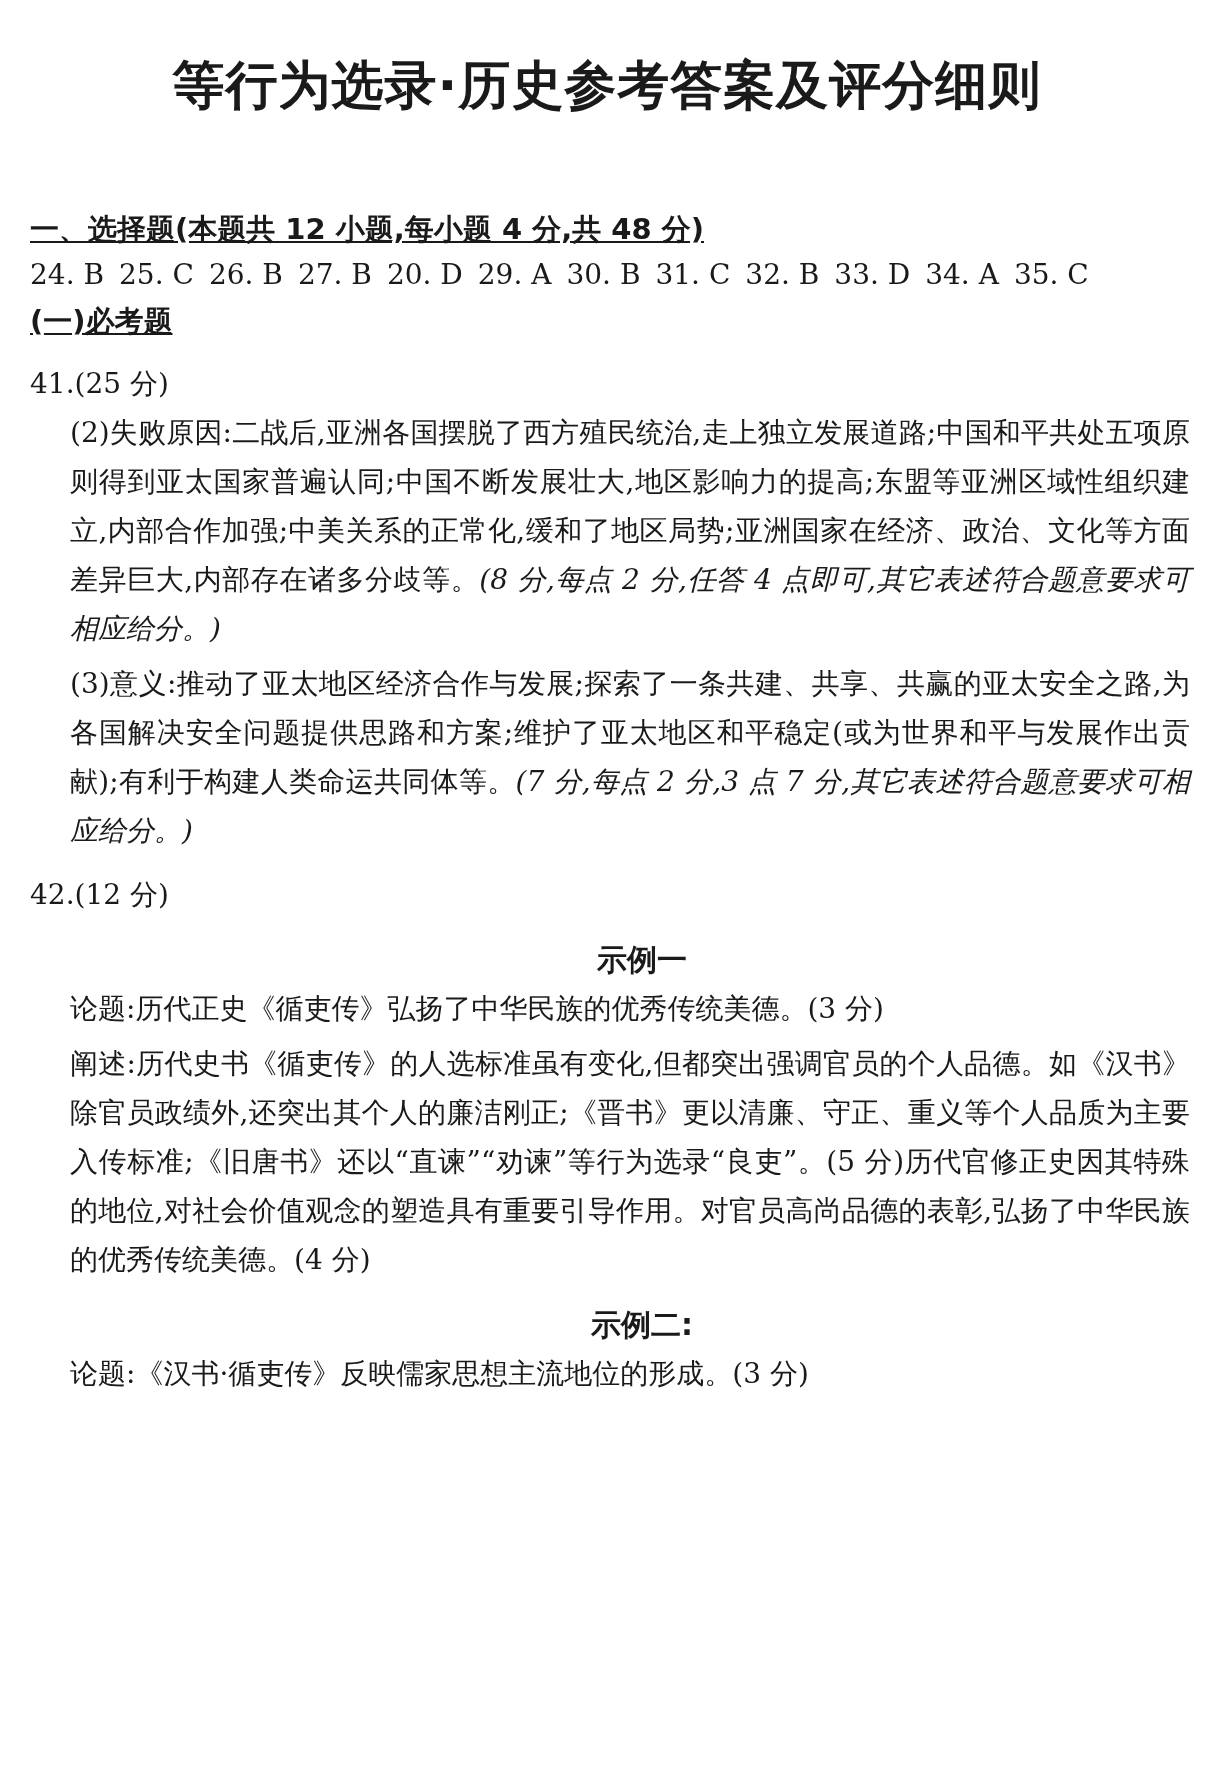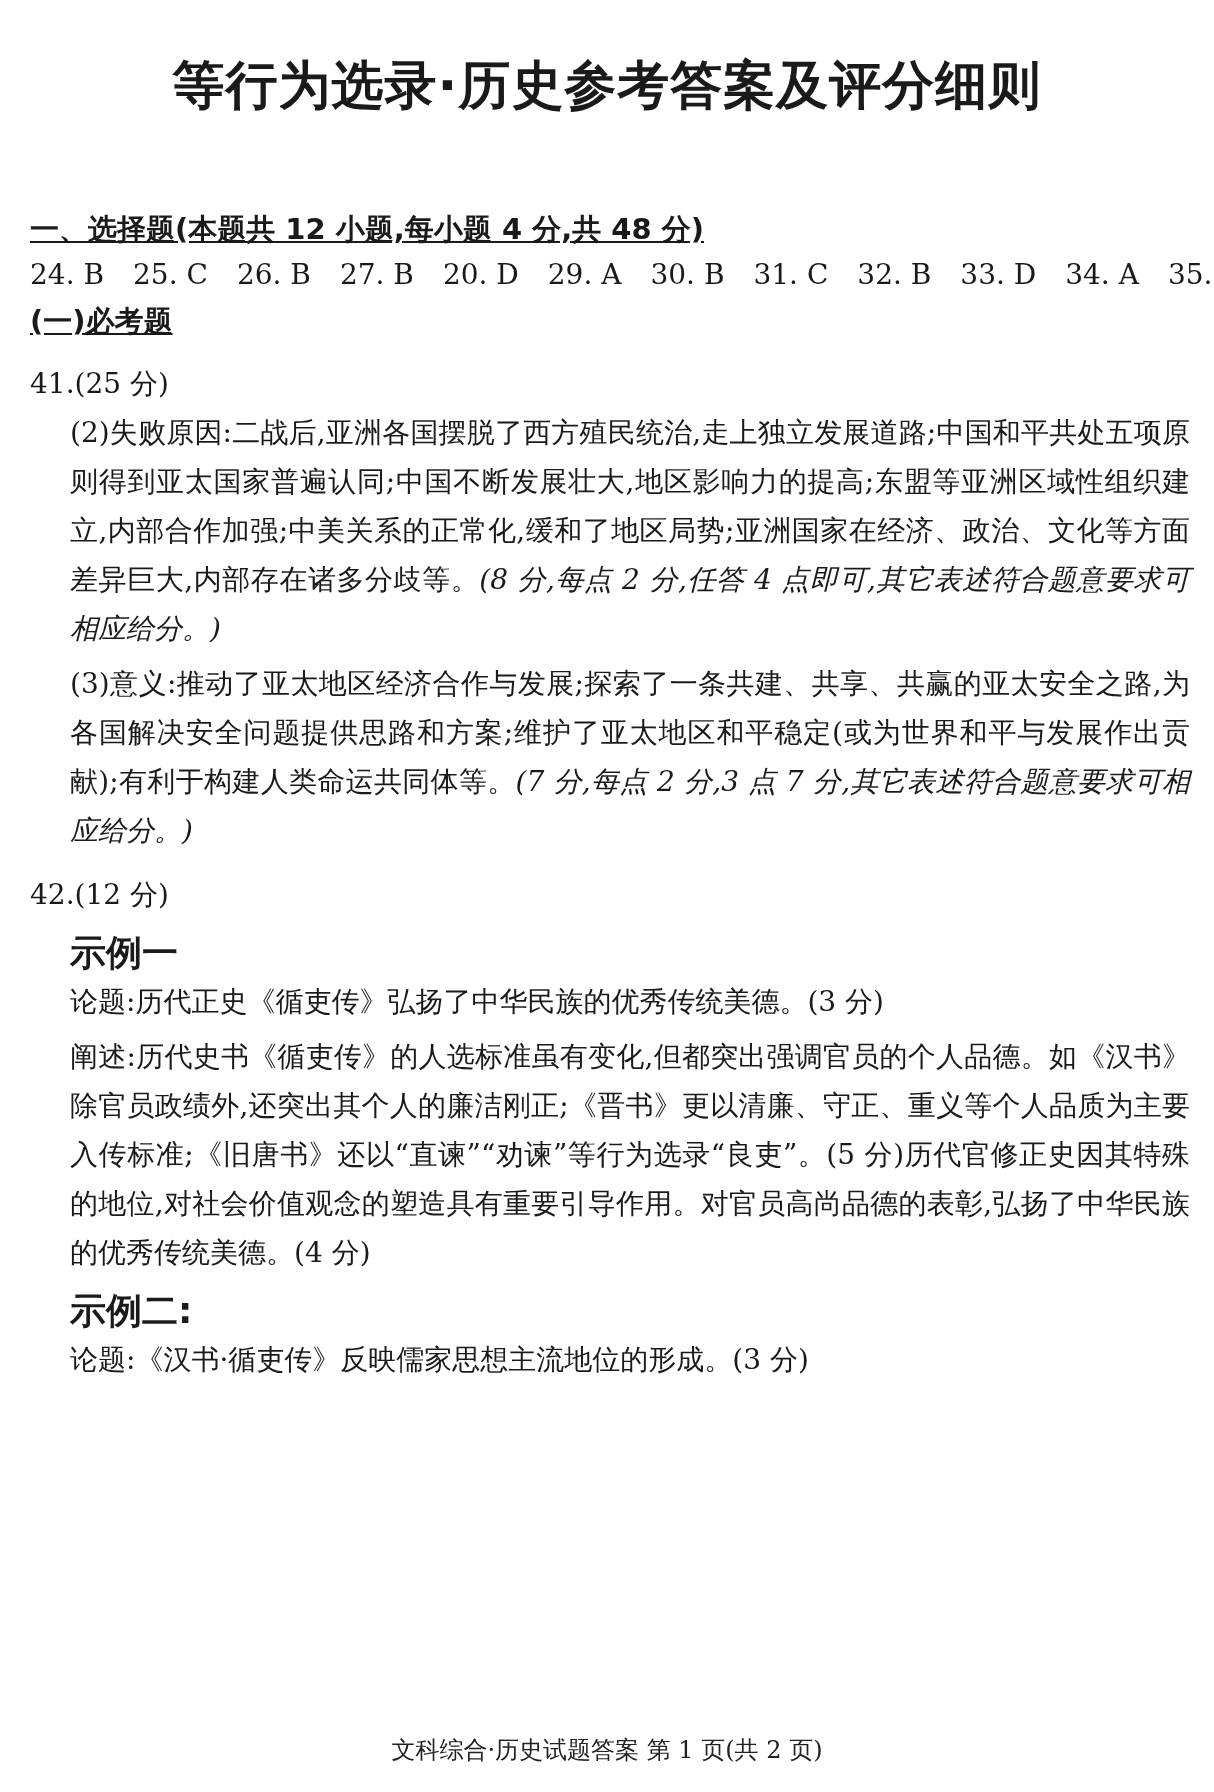--- a/index.html
+++ b/index.html
@@ -27,44 +27,45 @@
     font-family:"DejaVu Sans","Liberation Sans",sans-serif;
     font-weight:bold;
     font-size:29px;
     line-height:46px;
     text-decoration:underline;
   }
   .h-first { margin-top:90px; }
   .answers {
     margin:0 24px 0 30px;
     display:flex;
-    column-gap:29px;
+    column-gap:15px;
     font-size:28px;
     line-height:46px;
     white-space:nowrap;
   }
   .qlabel {
     margin:15px 24px 0 30px;
     font-size:28px;
     line-height:49px;
   }
   .para {
     margin:0 0 6px 70px;
     width:1120px;
     font-size:28px;
     line-height:49px;
     text-align:justify;
     text-justify:inter-ideograph;
   }
   .sub-bold {
-    margin:9px 0 0 70px;
+    margin:16px 0 0 70px;
     font-family:"DejaVu Sans","Liberation Sans",sans-serif;
     font-weight:bold;
-    font-size:36px;
+    font-size:30px;
     line-height:49px;
+    text-align:center;
   }
   .kai { font-style:italic; }
   .footer {
     position:absolute;
     left:0; right:0; bottom:26px;
     text-align:center;
     font-size:24px;
     color:#222;
   }
 </style>
@@ -108,15 +109,14 @@
 
   <p class="para">论题:历代正史《循吏传》弘扬了中华民族的优秀传统美德。(3 分)</p>
 
   <p class="para">阐述:历代史书《循吏传》的人选标准虽有变化,但都突出强调官员的个人品德。如《汉书》除官员政绩外,还突出其个人的廉洁刚正;《晋书》更以清廉、守正、重义等个人品质为主要入传标准;《旧唐书》还以“直谏”“劝谏”等行为选录“良吏”。(5 分)历代官修正史因其特殊的地位,对社会价值观念的塑造具有重要引导作用。对官员高尚品德的表彰,弘扬了中华民族的优秀传统美德。(4 分)</p>
 
   <div class="sub-bold">示例二:</div>
 
   <p class="para">论题:《汉书·循吏传》反映儒家思想主流地位的形成。(3 分)</p>
 
 
-  <div class="footer">文科综合·历史试题答案 第 1 页(共 2 页)</div>
 
 </div>
 
 </body></html>

